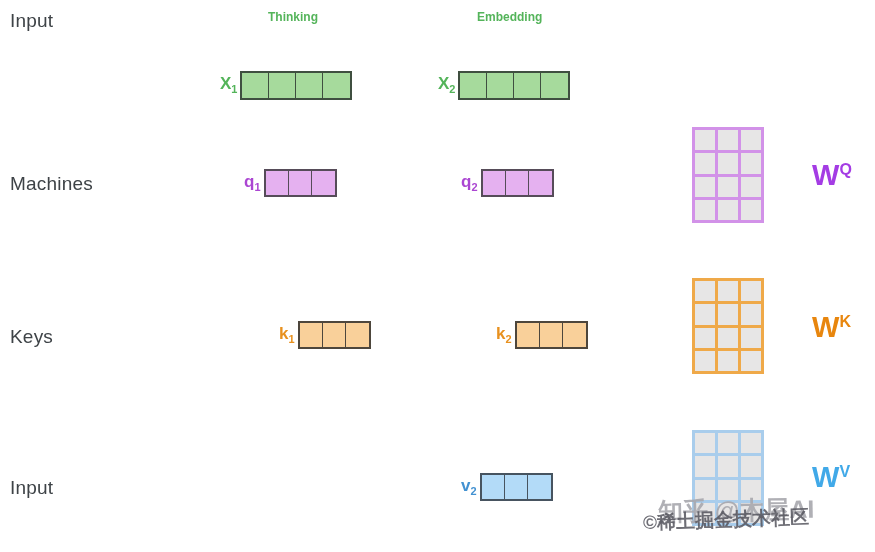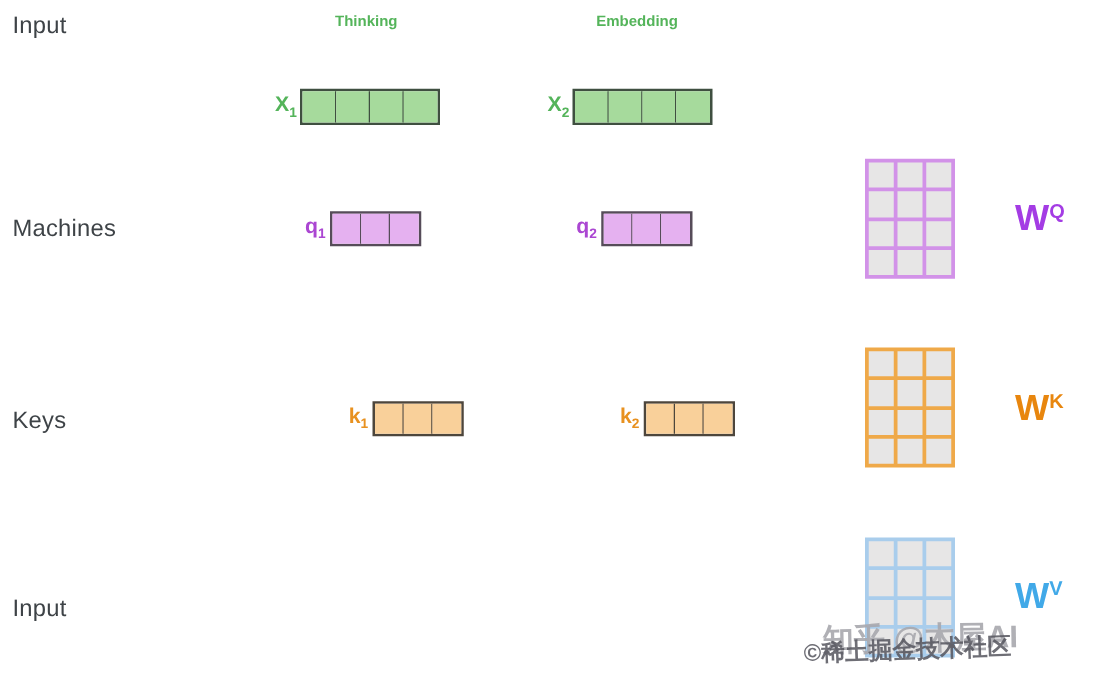--- a/index.html
+++ b/index.html
@@ -119,20 +119,28 @@
   </div>
   <div class="vec orange" style="left:461px;top:321px">
     <span class="vec-label"><span>k</span><sub>2</sub></span>
     <span class="cells">
         <i></i>
         <i></i>
         <i></i>
       </span>
   </div>
 
+  <div class="vec blue" style="left:461px;top:473px">
+    <span class="vec-label"><span>v</span><sub>2</sub></span>
+    <span class="cells">
+        <i></i>
+        <i></i>
+        <i></i>
+      </span>
+  </div>
 
   <div class="matrix m-purple" style="left:692px;top:127px">
     <i></i>
       <i></i>
       <i></i>
       <i></i>
       <i></i>
       <i></i>
       <i></i>
       <i></i>

